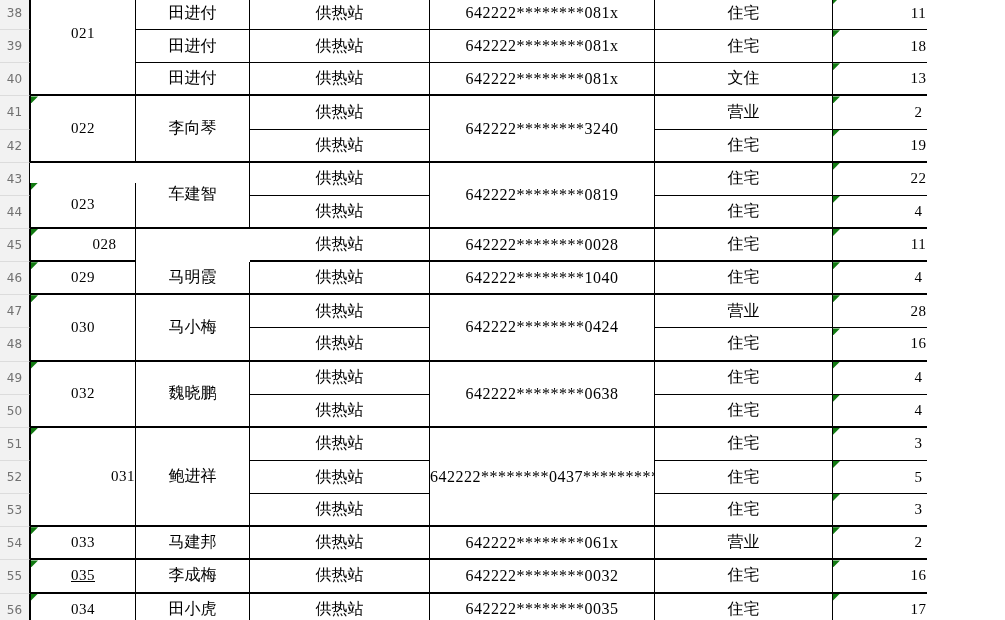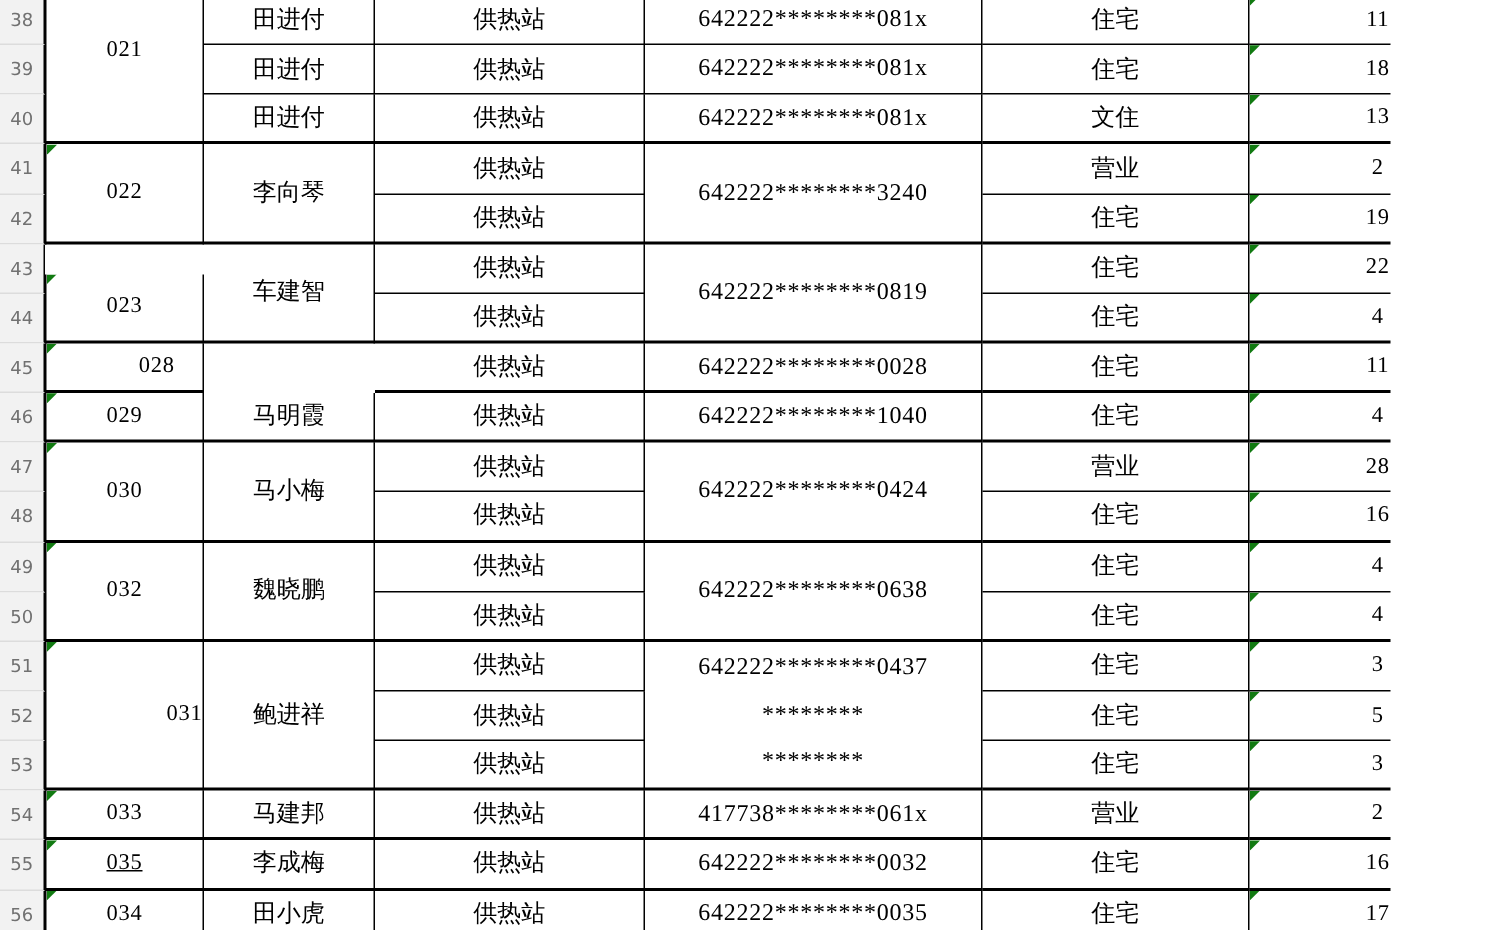--- a/index.html
+++ b/index.html
@@ -16,21 +16,21 @@
   .bb{border-bottom-width:2px;}
   .gutter{background:#F2F2F2;border-right:1px solid #000;border-bottom:1px solid #DCDCDC;
           color:#717171;font-family:"DejaVu Sans","Liberation Sans",sans-serif;font-size:12px;}
   .num{font-size:15px;letter-spacing:.5px;}
   .idtxt{font-size:16px;letter-spacing:.5px;}
   .gc1{grid-column:1}.gc2{grid-column:2}.gc3{grid-column:3}.gc4{grid-column:4}
   .gc5{grid-column:5}.gc6{grid-column:6}.gc7{grid-column:7}
   .gr1{grid-row:1}.gr2{grid-row:2}.gr3{grid-row:3}
   .span2{grid-row:1/span 2}.span3{grid-row:1/span 3}
   .code-top{align-items:flex-start;padding-top:28px;box-sizing:border-box;}
-  .id-stack{flex-direction:column;justify-content:space-around;padding:2px 0;box-sizing:border-box;}
+  .id-stack{flex-direction:row;justify-content:space-around;padding:2px 0;box-sizing:border-box;}
   .flag{position:absolute;top:0;left:0;width:7px;height:7px;background:#117A11;
         clip-path:polygon(0 0,100% 0,0 100%);}
 </style>
 </head>
 <body>
 
 <div class="screen">
 <div class="sheet">
 
   <div class="block rows3">
@@ -222,21 +222,21 @@
   </div>
 
   <div class="block rows1">
     <div class="cell gutter gc1 gr1">54</div>
     <div class="cell gc2 gr1 bb num" style="border-left:1px solid #000;">
           <span class="flag"></span>
           <span>033</span>
         </div>
     <div class="cell gc3 gr1 bb">马建邦</div>
     <div class="cell gc4 gr1 bb">供热站</div>
-    <div class="cell gc5 gr1 bb idtxt">417738********061x</div>
+    <div class="cell gc5 gr1 bb idtxt">642222********061x</div>
     <div class="cell gc6 gr1 bb">营业</div>
     <div class="cell gc7 gr1 bb num">
           <span class="flag"></span>
           <span>2</span>
         </div>
   </div>
 
   <div class="block rows1">
     <div class="cell gutter gc1 gr1">55</div>
     <div class="cell gc2 gr1 bb num" style="border-left:1px solid #000;text-decoration:underline;">

